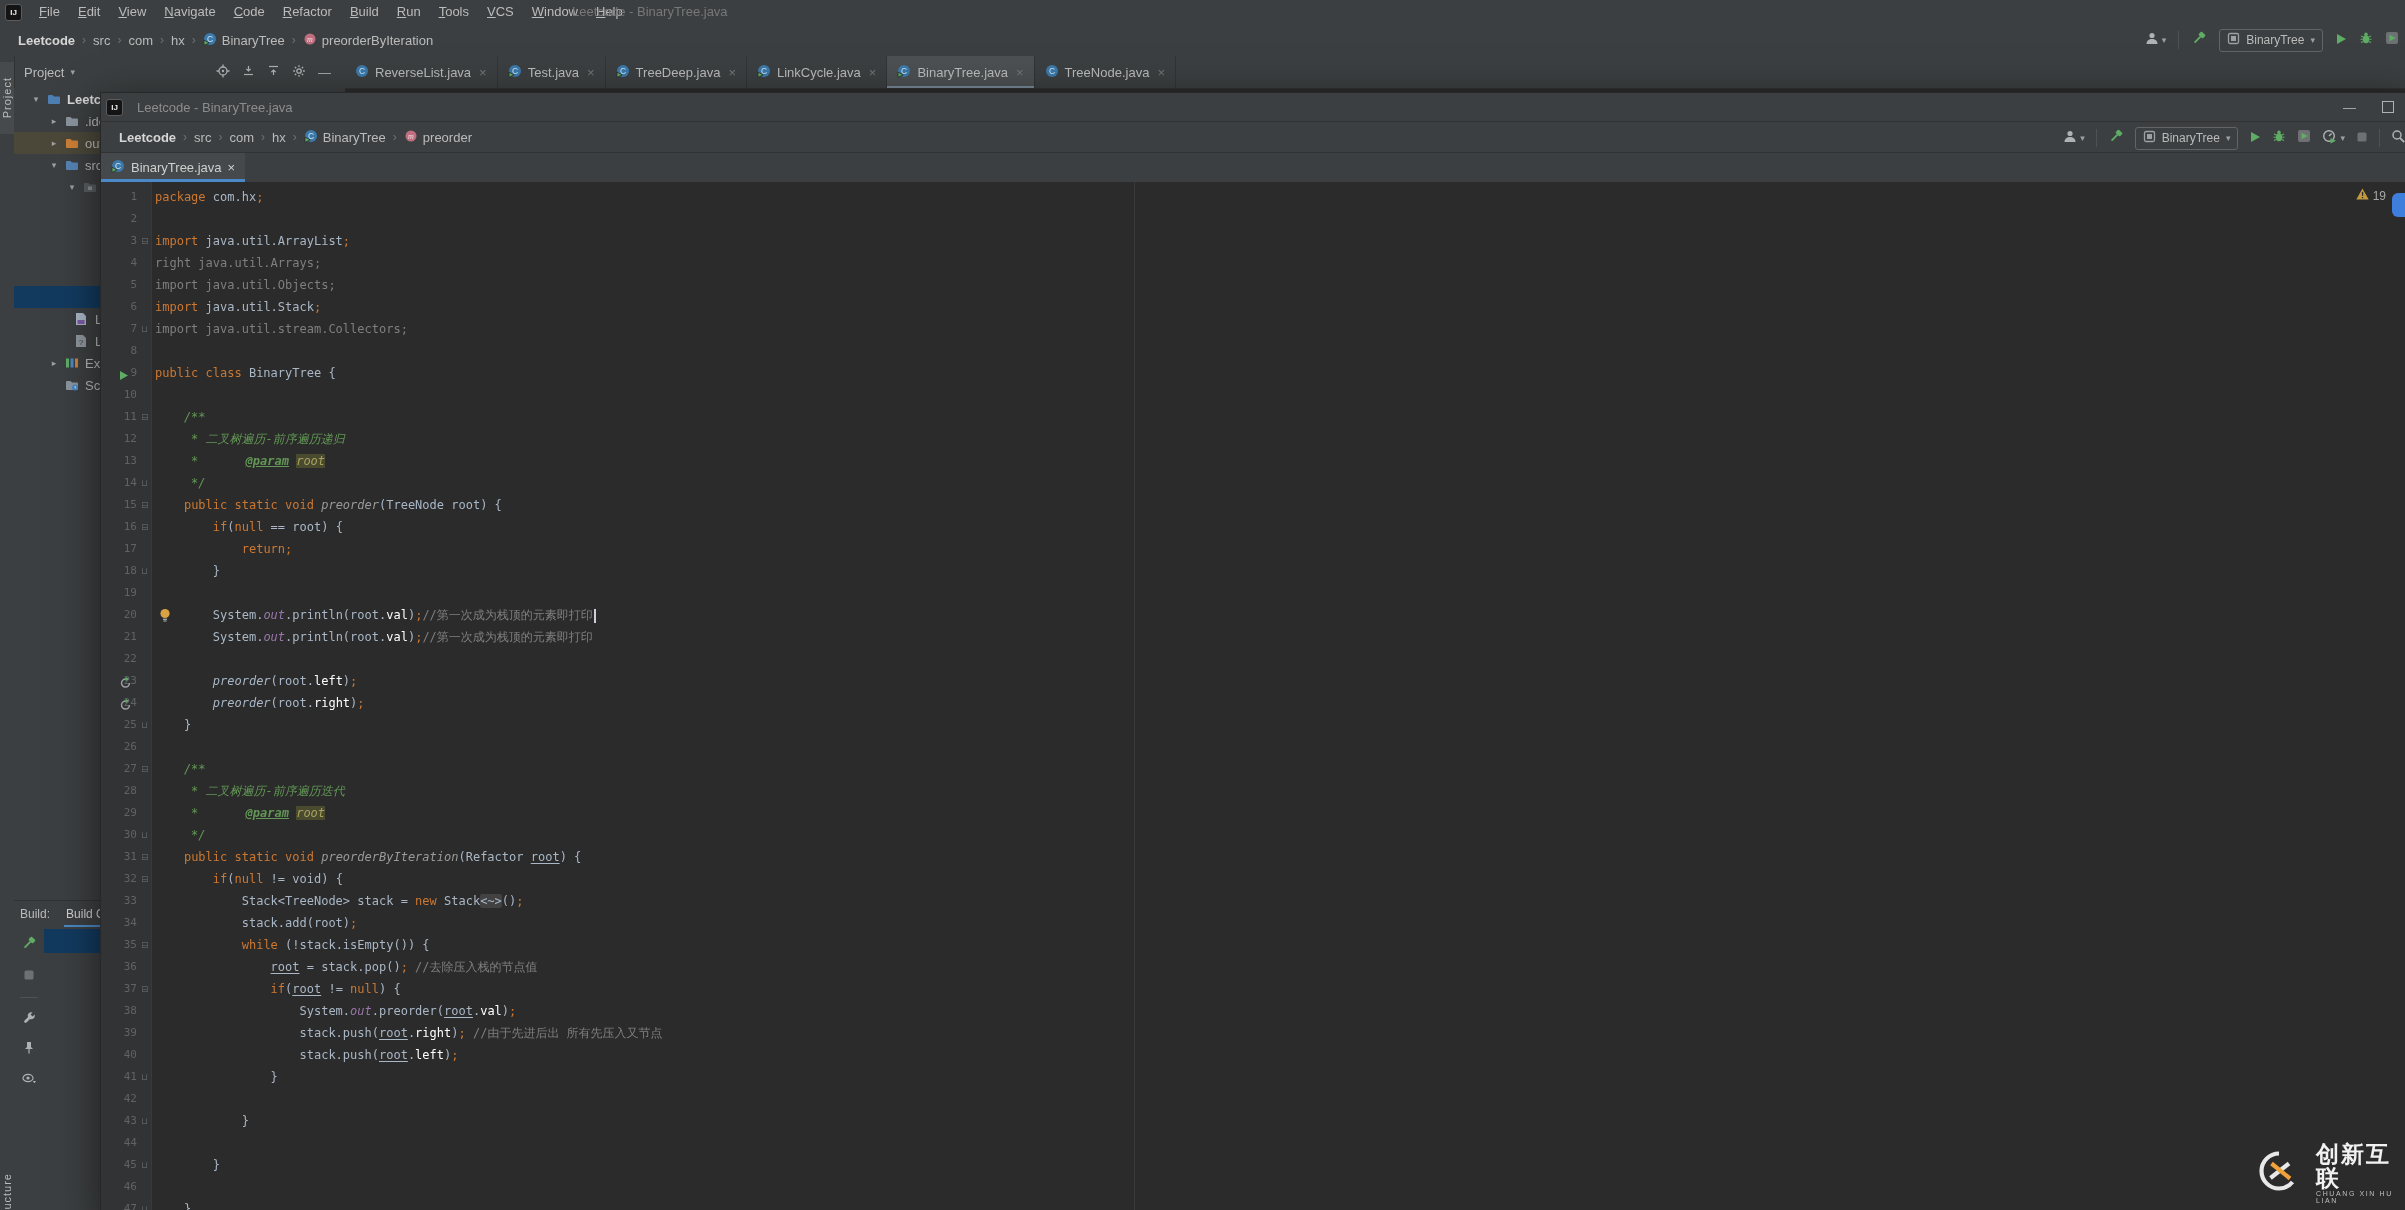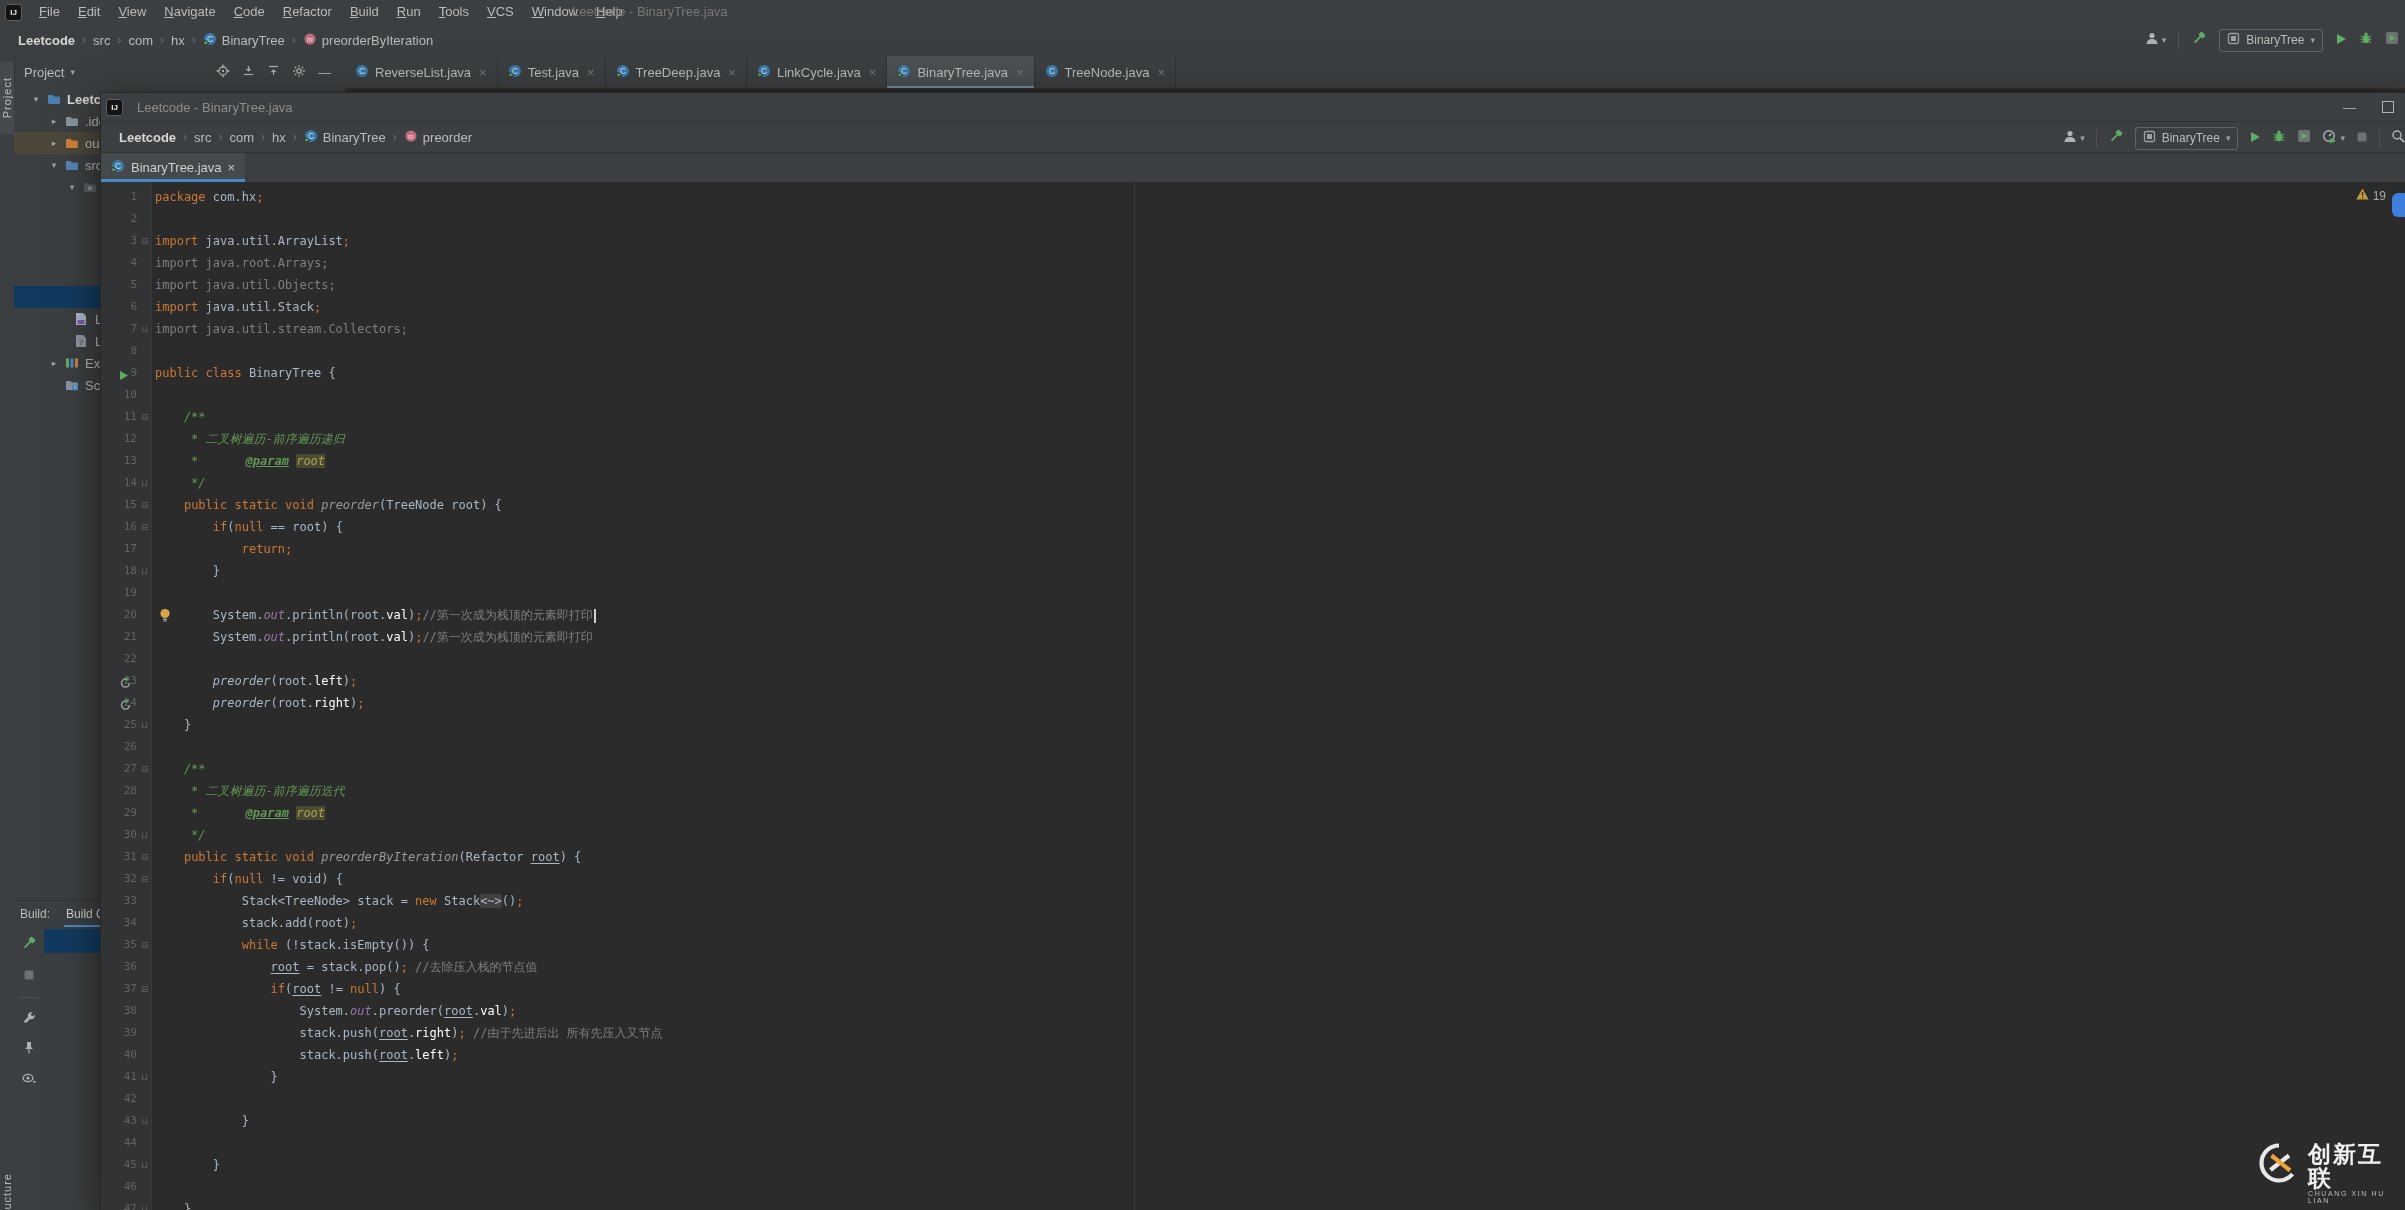--- a/index.html
+++ b/index.html
@@ -87,21 +87,21 @@
   .tk-dp{color:#A8A15F;background:#4A4A2F;font-style:italic;}
   .tk-f{color:#ffffff;} .tk-fi{color:#9876AA;font-style:italic;}
   .tk-mi{color:#A9B7C6;font-style:italic;}
   .tk-u{color:#A9B7C6;text-decoration:underline;text-underline-offset:2px;}
   .tk-fold{color:#A9B7C6;background:#424242;border-radius:2px;}
   .caret{display:inline-block;width:2px;height:14px;background:#CED0D6;vertical-align:middle;margin-left:1px;}
   .warn{position:absolute;top:6px;right:26px;display:flex;align-items:center;gap:4px;color:#A8A8A8;font-size:12px;
     font-family:"Liberation Sans",sans-serif;}
   
   .blue-clip{left:2392px;top:193px;width:22px;height:24px;background:#3E7EDC;border-radius:6px 0 0 6px;z-index:60;}
-  .watermark{left:2258px;top:1142px;z-index:100;display:flex;gap:8px;}
+  .watermark{left:2258px;top:1142px;z-index:100;display:flex;align-items:center;gap:16px;}
   .wm-cn{color:#F2F2F2;font-size:23px;font-weight:bold;letter-spacing:2px;line-height:24px;}
   .wm-en{color:#BFBFBF;font-size:7px;letter-spacing:1.6px;}
 </style>
 </head>
 <body>
 
 <div class="abs menubar">
   <span class="idea-logo">IJ</span>
   <span id="menu-items"><span class="menu-item">File</span><span class="menu-item">Edit</span><span class="menu-item">View</span><span class="menu-item">Navigate</span><span class="menu-item">Code</span><span class="menu-item">Refactor</span><span class="menu-item">Build</span><span class="menu-item">Run</span><span class="menu-item">Tools</span><span class="menu-item">VCS</span><span class="menu-item">Window</span><span class="menu-item">Help</span></span>
   <span class="win-title">Leetcode - BinaryTree.java</span>
@@ -546,21 +546,21 @@
           <div class="gut">
             <div class="lnum">3</div>
             <div class="fold">⊟</div>
           </div>
           <div class="ctext"><span class="tk-k">import </span><span class="tk-t">java.util.ArrayList</span><span class="tk-k">;</span></div>
         </div>
         <div class="crow">
           <div class="gut">
             <div class="lnum">4</div>
           </div>
-          <div class="ctext"><span class="tk-g">import java.root.Arrays;</span></div>
+          <div class="ctext"><span class="tk-g">right java.util.Arrays;</span></div>
         </div>
         <div class="crow">
           <div class="gut">
             <div class="lnum">5</div>
           </div>
           <div class="ctext"><span class="tk-g">import java.util.Objects;</span></div>
         </div>
         <div class="crow">
           <div class="gut">
             <div class="lnum">6</div>

